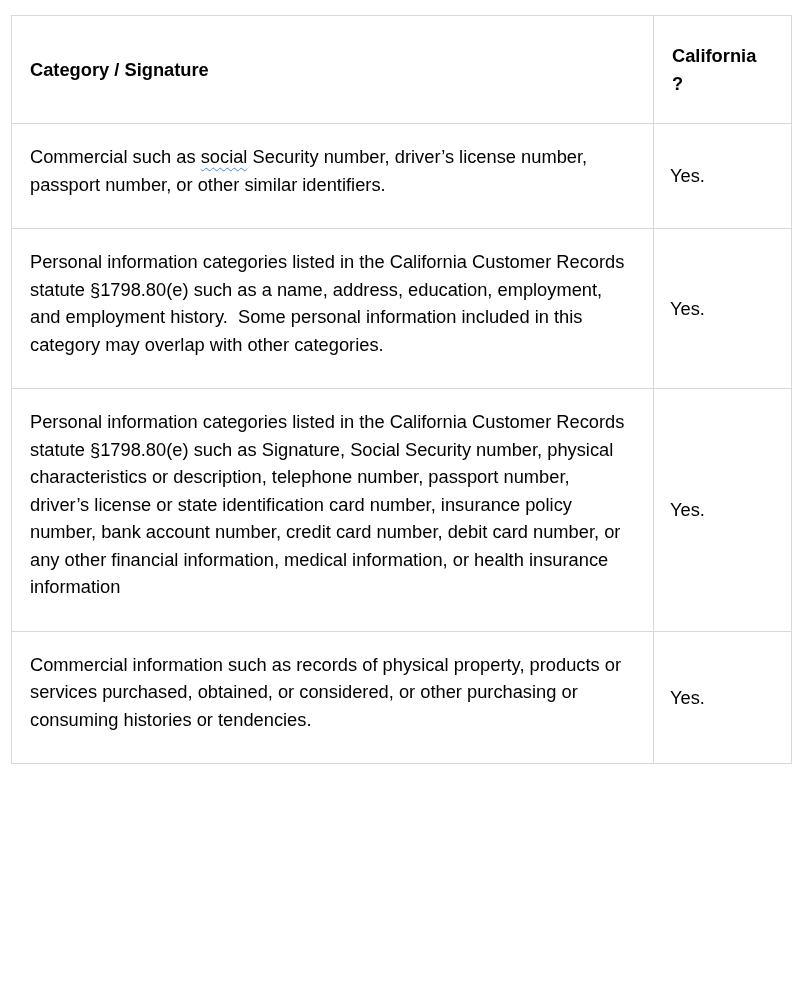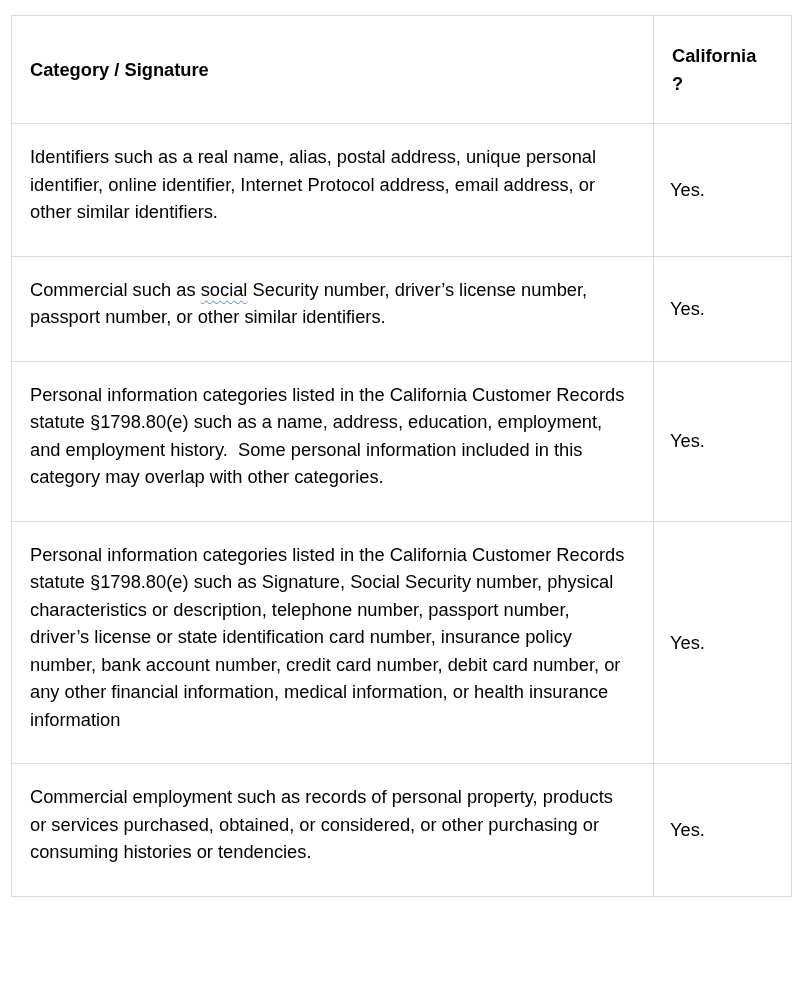--- a/index.html
+++ b/index.html
@@ -69,34 +69,30 @@
         <th>
           <span>Category / Signature</span>
         </th>
         <th>
           <div class="collected-wrap">California ?</div>
         </th>
       </tr>
     </thead>
     <tbody>
       <tr>
-        <td class="category-cell">Identifiers such as a real name, alias, postal address, unique personal identifier, online identifier, Internet Protocol address, email address, or other similar identifiers.</td>
-        <td class="collected-cell">Yes.</td>
-      </tr>
-      <tr>
         <td class="category-cell"><span>Commercial such as </span><span class="misspelled">social</span><span> Security number, driver’s license number, passport number, or other similar identifiers.</span></td>
         <td class="collected-cell">Yes.</td>
       </tr>
       <tr>
         <td class="category-cell">Personal information categories listed in the California Customer Records statute §1798.80(e) such as a name, address, education, employment, and employment history.&nbsp; Some personal information included in this category may overlap with other categories.</td>
         <td class="collected-cell">Yes.</td>
       </tr>
       <tr>
         <td class="category-cell">Personal information categories listed in the California Customer Records statute §1798.80(e) such as Signature, Social Security number, physical characteristics or description, telephone number, passport number, driver’s license or state identification card number, insurance policy number, bank account number, credit card number, debit card number, or any other financial information, medical information, or health insurance information</td>
         <td class="collected-cell">Yes.</td>
       </tr>
       <tr>
-        <td class="category-cell">Commercial employment such as records of personal property, products or services purchased, obtained, or considered, or other purchasing or consuming histories or tendencies.</td>
+        <td class="category-cell">Commercial information such as records of physical property, products or services purchased, obtained, or considered, or other purchasing or consuming histories or tendencies.</td>
         <td class="collected-cell">Yes.</td>
       </tr>
     </tbody>
   </table>
 </div>
 
 </body></html>

